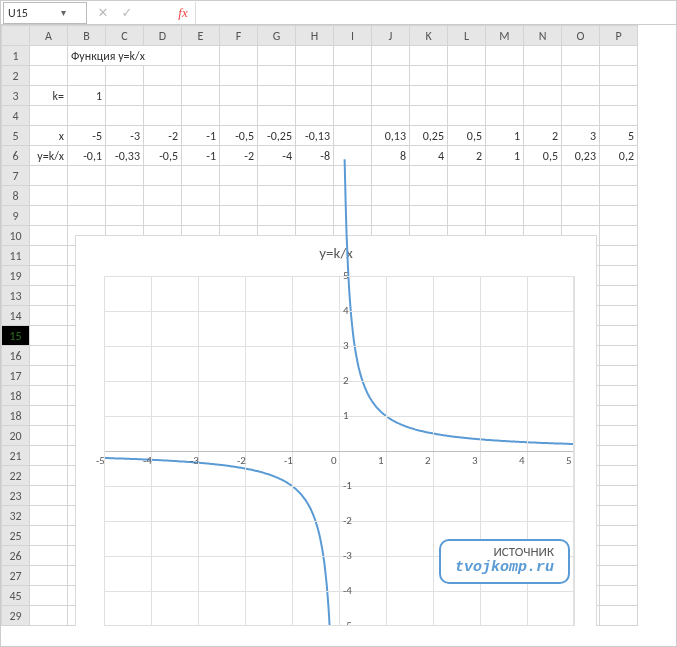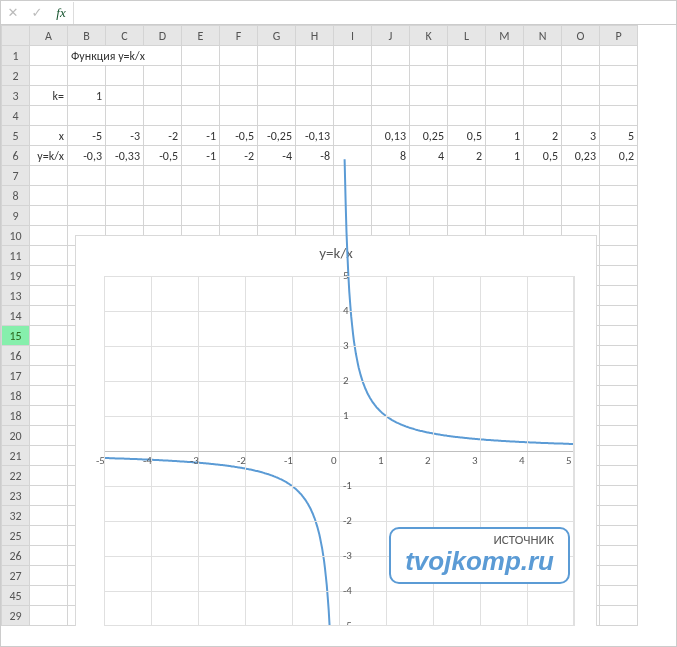--- a/index.html
+++ b/index.html
@@ -44,21 +44,22 @@
   }
   .fb-btn {
     width: 24px;
     text-align: center;
     color: #bbb;
     font-size: 13px;
   }
   .fx {
     font-style: italic;
     font-family: 'Times New Roman', serif;
-    color: #14532d;
+    color: #ef4444;
+    margin-left: 32px;
   }
   .fb-input {
     flex: 1;
     height: 22px;
     border-left: 1px solid #ddd;
     padding: 2px 6px;
   }
 
   
   .grid-wrap {
@@ -88,21 +89,21 @@
     color: #555;
     width: 38px;
   }
   table.grid th.row-h {
     background: #e6e6e6;
     color: #555;
     width: 28px;
     text-align: center;
   }
   table.grid th.row-h.sel {
-    background: #86efac;
+    background: #000000;
     color: #2c6a1f;
     font-weight: normal;
   }
   table.grid td.data {
     text-align: right;
     padding-right: 3px;
     font-family: Calibri, Arial, sans-serif;
   }
   table.grid td.label {
     text-align: right;
@@ -171,31 +172,35 @@
     padding: 4px 14px 6px 14px;
     background: #fff;
     text-align: right;
     line-height: 1.1;
   }
   .watermark .src {
     font-size: 13px;
     color: #595959;
   }
   .watermark .url {
-    font-size: 26px;
+    font-size: 15px;
     font-style: italic;
     font-weight: bold;
     color: #5b9bd5;
-    font-family: Liberation Sans, sans-serif;
+    font-family: Liberation Mono, monospace;
   }
 </style>
 </head>
 <body>
 
 <div class="formula-bar">
+  <div class="name-box">
+    <span>U15</span>
+    <span class="dd-btn">▾</span>
+  </div>
   <div class="fb-btn">✕</div>
   <div class="fb-btn">✓</div>
   <div class="fb-btn fx">fx</div>
   <div class="fb-input"></div>
 </div>
 
 <div class="grid-wrap">
   <table class="grid" id="grid-table">
       <tbody>
         <tr>
@@ -306,21 +311,21 @@
           <td class="data">0,25</td>
           <td class="data">0,5</td>
           <td class="data">1</td>
           <td class="data">2</td>
           <td class="data">3</td>
           <td class="data">5</td>
         </tr>
         <tr>
           <th class="row-h">6</th>
           <td class="label">y=k/x</td>
-          <td class="data">-0,3</td>
+          <td class="data">-0,1</td>
           <td class="data">-0,33</td>
           <td class="data">-0,5</td>
           <td class="data">-1</td>
           <td class="data">-2</td>
           <td class="data">-4</td>
           <td class="data">-8</td>
           <td class="data"></td>
           <td class="data">8</td>
           <td class="data">4</td>
           <td class="data">2</td>

